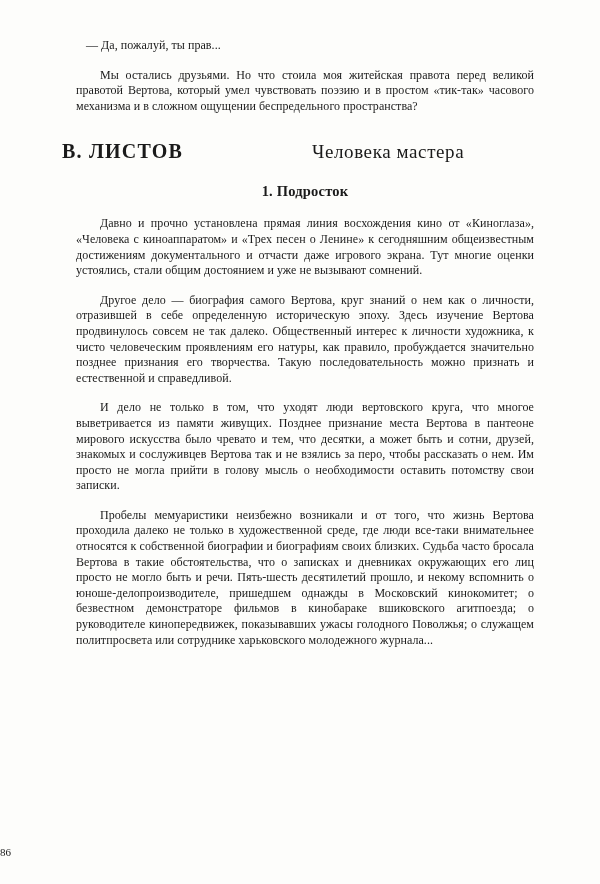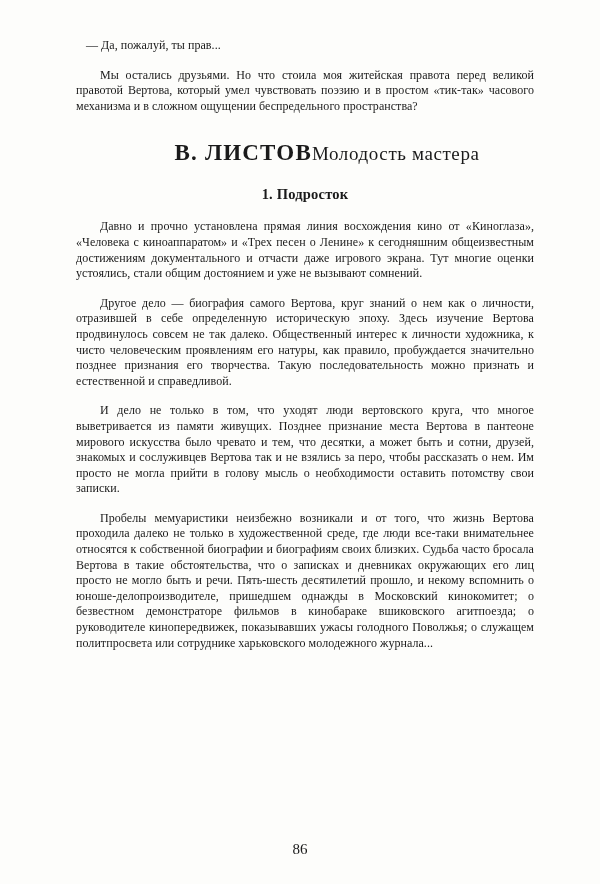--- a/index.html
+++ b/index.html
@@ -37,62 +37,60 @@
     margin-bottom: 26px;
   }
   .heading-row {
     display: flex;
     align-items: baseline;
     justify-content: flex-start;
     margin-top: 10px;
     margin-bottom: 20px;
   }
   .author {
-    font-size: 23px;
+    font-size: 20px;
     font-weight: bold;
     letter-spacing: 1.2px;
     white-space: nowrap;
     width: 250px;
-    text-align: right;
   }
   .article-title {
     font-size: 19px;
     letter-spacing: 0.6px;
     white-space: nowrap;
   }
   .section-title {
     text-align: center;
     font-size: 14.5px;
     font-weight: bold;
     margin: 8px 0 16px 0;
     letter-spacing: 0.2px;
   }
   .folio {
     position: absolute;
     left: 0;
     right: 0;
     bottom: 26px;
-    text-align: center;
-    font-size: 15px;
+    font-size: 11px;
     font-family: "Liberation Serif", serif;
   }
 </style>
 </head>
 <body>
 
 <div class="page">
 
   <div class="body-text intro-block">
     <p class="dash-line">— Да, пожалуй, ты прав...</p>
     <p class="para">Мы остались друзьями. Но что стоила моя житейская правота перед великой правотой Вертова, который умел чувствовать поэзию и в простом «тик-так» часового механизма и в сложном ощущении беспредельного пространства?</p>
   </div>
 
   <div class="heading-row">
     <div class="author">В. ЛИСТОВ</div>
-    <div class="article-title">Молодость мастера</div>
+    <div class="article-title">Человека мастера</div>
   </div>
 
   <div class="section-title">1. Подросток</div>
 
   <div class="body-text">
     <p class="para">Давно и прочно установлена прямая линия восхождения кино от «Киноглаза», «Человека с киноаппаратом» и «Трех песен о Ленине» к сегодняшним общеизвестным достижениям документального и отчасти даже игрового экрана. Тут многие оценки устоялись, стали общим достоянием и уже не вызывают сомнений.</p>
     <p class="para">Другое дело — биография самого Вертова, круг знаний о нем как о личности, отразившей в себе определенную историческую эпоху. Здесь изучение Вертова продвинулось совсем не так далеко. Общественный интерес к личности художника, к чисто человеческим проявлениям его натуры, как правило, пробуждается значительно позднее признания его творчества. Такую последовательность можно признать и естественной и справедливой.</p>
     <p class="para">И дело не только в том, что уходят люди вертовского круга, что многое выветривается из памяти живущих. Позднее признание места Вертова в пантеоне мирового искусства было чревато и тем, что десятки, а может быть и сотни, друзей, знакомых и сослуживцев Вертова так и не взялись за перо, чтобы рассказать о нем. Им просто не могла прийти в голову мысль о необходимости оставить потомству свои записки.</p>
     <p class="para">Пробелы мемуаристики неизбежно возникали и от того, что жизнь Вертова проходила далеко не только в художественной среде, где люди все-таки внимательнее относятся к собственной биографии и биографиям своих близких. Судьба часто бросала Вертова в такие обстоятельства, что о записках и дневниках окружающих его лиц просто не могло быть и речи. Пять-шесть десятилетий прошло, и некому вспомнить о юноше-делопроизводителе, пришедшем однажды в Московский кинокомитет; о безвестном демонстраторе фильмов в кинобараке вшиковского агитпоезда; о руководителе кинопередвижек, показывавших ужасы голодного Поволжья; о служащем политпросвета или сотруднике харьковского молодежного журнала...</p>
   </div>

